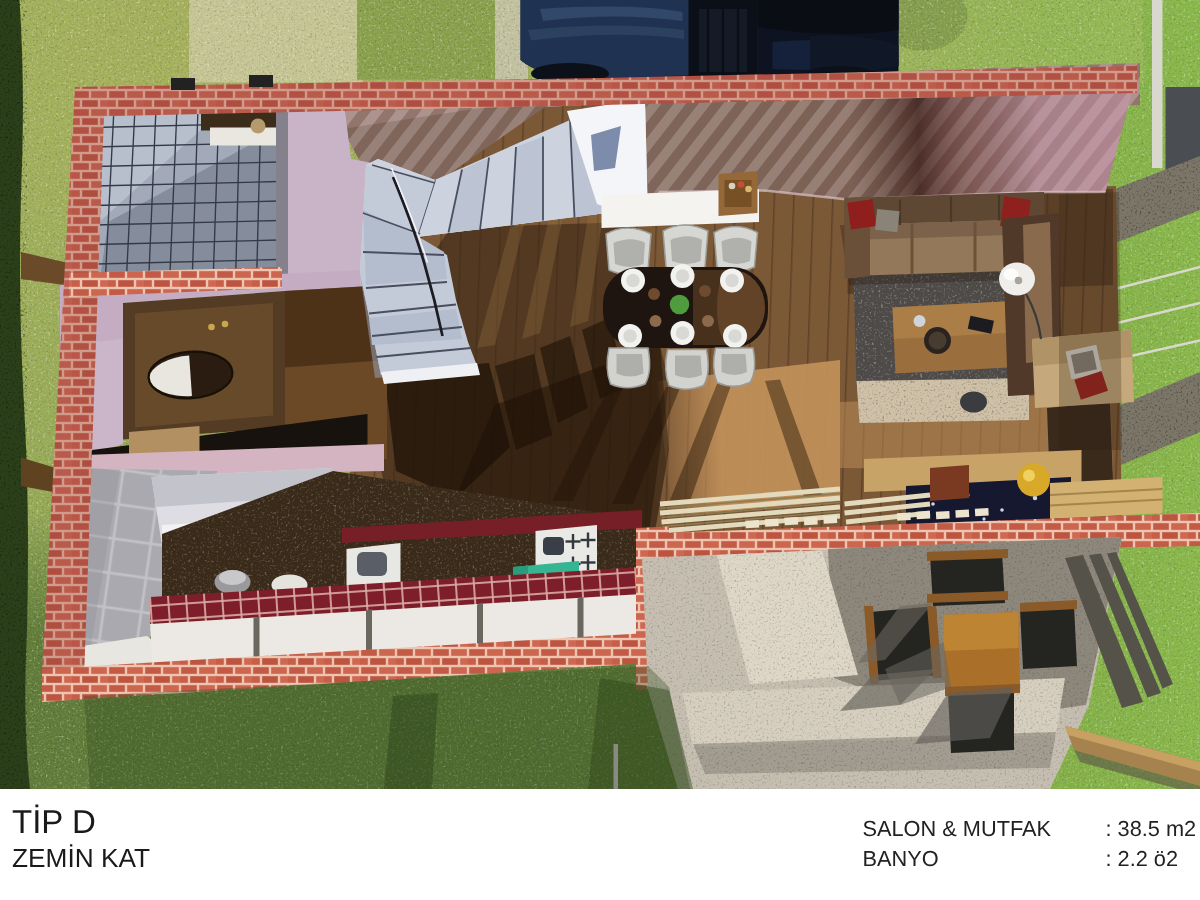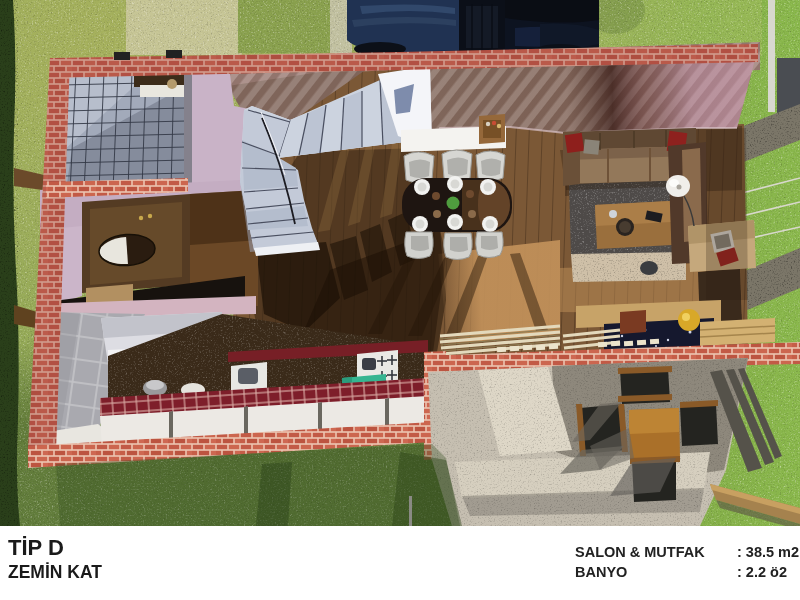--- a/index.html
+++ b/index.html
@@ -1,16 +1,16 @@
 <!DOCTYPE html>
 <html><head>
 <meta charset="utf-8">
 <style>
   html,body{margin:0;padding:0;background:#fff;}
-  #stage{position:relative;width:800px;height:600px;overflow:hidden;font-family:"Liberation Sans",sans-serif;font-weight:bold;}
+  #stage{position:relative;width:800px;height:600px;overflow:hidden;font-family:"Liberation Sans",sans-serif;}
 </style>
 </head>
 <body>
 <div id="stage">
 <svg width="800" height="600" viewBox="0 0 800 600">
 <defs>
   <pattern id="brick" width="24" height="12" patternUnits="userSpaceOnUse">
     <rect width="24" height="12" fill="#d19b8c"></rect>
     <rect x="0.8" y="0.8" width="10.4" height="4.4" fill="#b25043"></rect>
     <rect x="12.8" y="0.8" width="10.4" height="4.4" fill="#ba5a4a"></rect>

